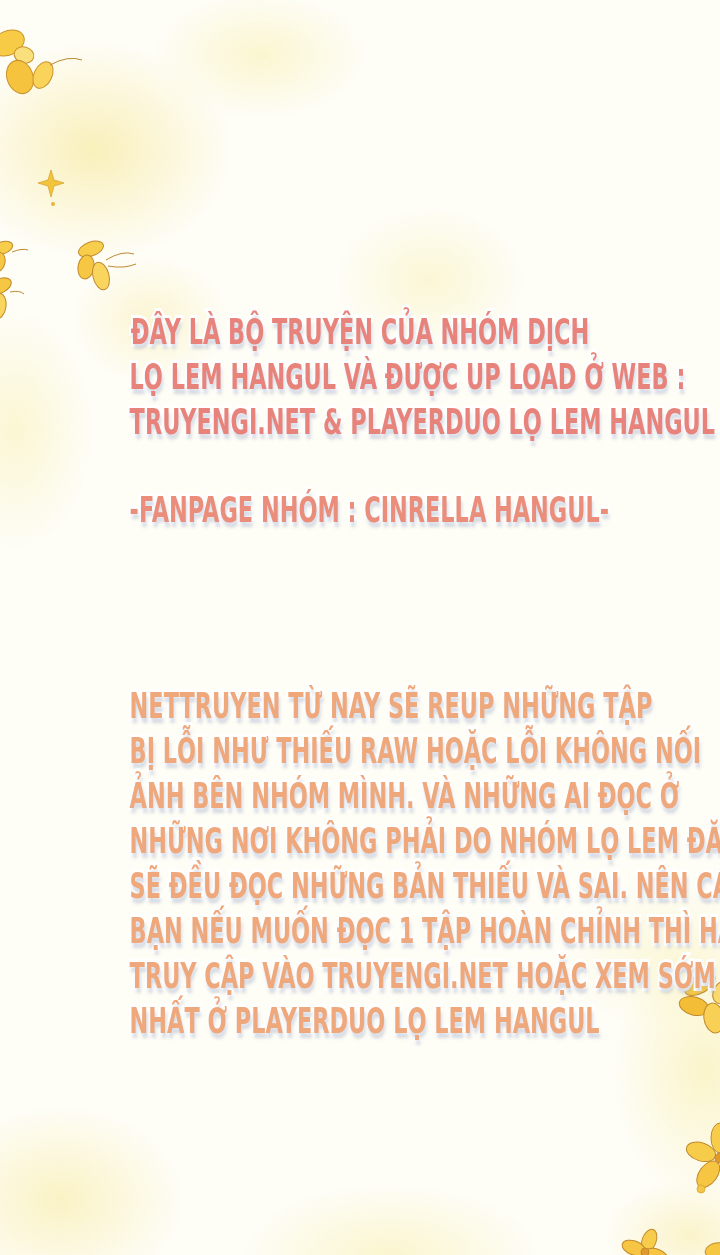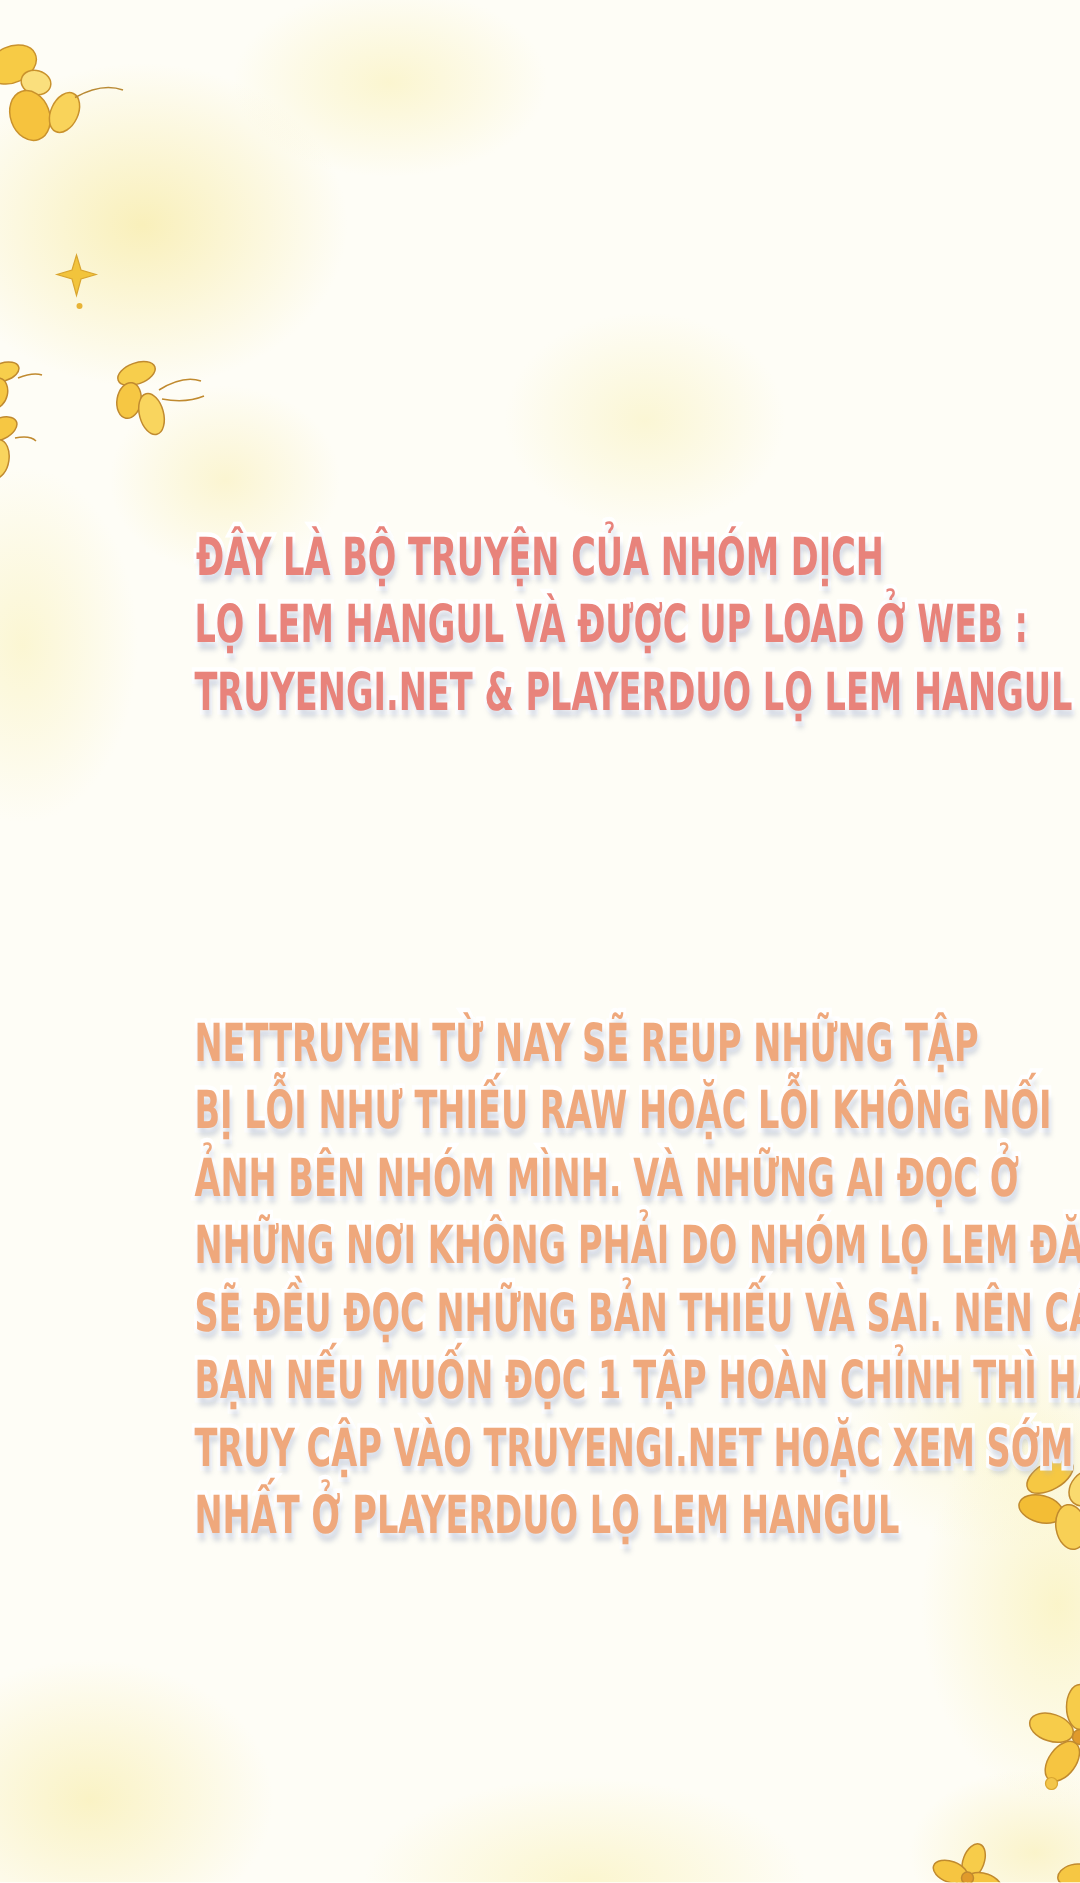--- a/index.html
+++ b/index.html
@@ -14,21 +14,21 @@
       radial-gradient(ellipse 130px 100px at 430px 280px, rgba(247,238,172,0.45), rgba(247,238,172,0) 72%),
       radial-gradient(ellipse 110px 170px at 15px  430px, rgba(247,236,158,0.40), rgba(247,236,158,0) 70%),
       radial-gradient(ellipse 110px 90px  at 150px 320px, rgba(246,232,150,0.38), rgba(246,232,150,0) 70%),
       radial-gradient(ellipse 170px 130px at 60px  1200px,rgba(246,232,148,0.50), rgba(246,232,148,0) 72%),
       radial-gradient(ellipse 210px 100px at 390px 1255px,rgba(247,236,158,0.45), rgba(247,236,158,0) 70%),
       radial-gradient(ellipse 130px 190px at 705px 1070px,rgba(247,236,158,0.50), rgba(247,236,158,0) 70%),
       radial-gradient(ellipse 150px 110px at 670px 955px, rgba(248,240,178,0.40), rgba(248,240,178,0) 70%),
       radial-gradient(ellipse 120px 80px  at 690px 1235px,rgba(246,232,150,0.45), rgba(246,232,150,0) 70%);
     font-family:"DejaVu Sans", sans-serif;
   }
-  .txtcol{position:absolute;left:0;width:656px;margin-top:40px;}
+  .txtcol{position:absolute;left:0;width:656px;}
   .line{
     width:720px;
     text-align:center;
     white-space:nowrap;
     font-weight:bold;
     font-size:35px;
     line-height:45px;
     letter-spacing:0px;
     transform:scaleX(0.64);
     transform-origin:50% 50%;
@@ -128,23 +128,26 @@
     <ellipse cx="14" cy="12" rx="11" ry="7" fill="#f6c743" stroke="#c08a2f" stroke-width="1" transform="rotate(-15 14 12)"></ellipse>
   </svg>
 
   
   <div class="txtcol intro" style="top:310px">
     <div class="line">ĐÂY LÀ BỘ TRUYỆN CỦA NHÓM DỊCH</div>
     <div class="line">LỌ LEM HANGUL VÀ ĐƯỢC UP LOAD Ở WEB :</div>
     <div class="line">TRUYENGI.NET &amp; PLAYERDUO LỌ LEM HANGUL</div>
   </div>
 
+  <div class="txtcol fanpage" style="top:488px">
+    <div class="line">-FANPAGE NHÓM : CINRELLA HANGUL-</div>
+  </div>
 
 
-  <div class="txtcol notice" style="top:634px">
+  <div class="txtcol notice" style="top:684px">
     <div class="line">NETTRUYEN TỪ NAY SẼ REUP NHỮNG TẬP</div>
     <div class="line">BỊ LỖI NHƯ THIẾU RAW HOẶC LỖI KHÔNG NỐI</div>
     <div class="line">ẢNH BÊN NHÓM MÌNH. VÀ NHỮNG AI ĐỌC Ở</div>
     <div class="line">NHỮNG NƠI KHÔNG PHẢI DO NHÓM LỌ LEM ĐĂNG</div>
     <div class="line">SẼ ĐỀU ĐỌC NHỮNG BẢN THIẾU VÀ SAI. NÊN CÁC</div>
     <div class="line">BẠN NẾU MUỐN ĐỌC 1 TẬP HOÀN CHỈNH THÌ HÃY</div>
     <div class="line">TRUY CẬP VÀO TRUYENGI.NET HOẶC XEM SỚM</div>
     <div class="line">NHẤT Ở PLAYERDUO LỌ LEM HANGUL</div>
   </div>
 

